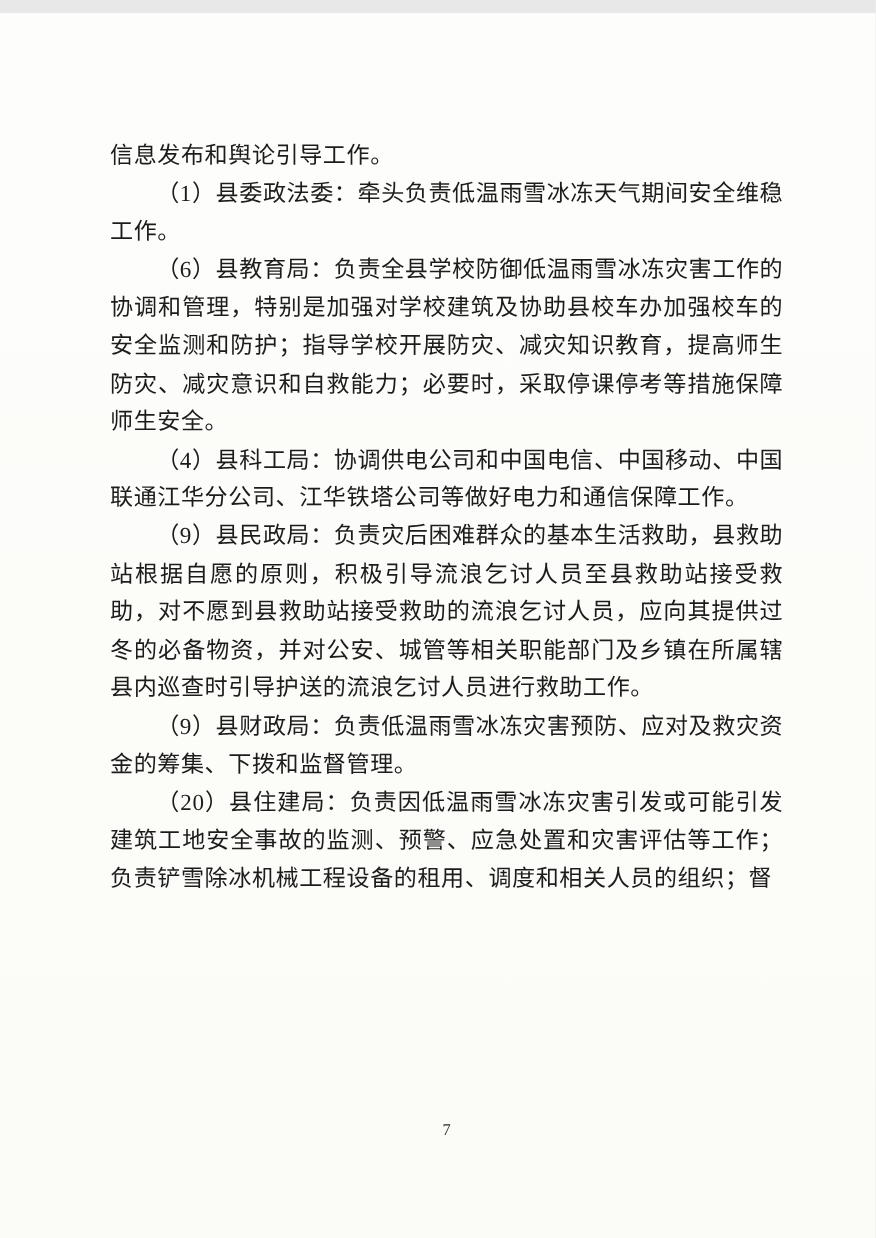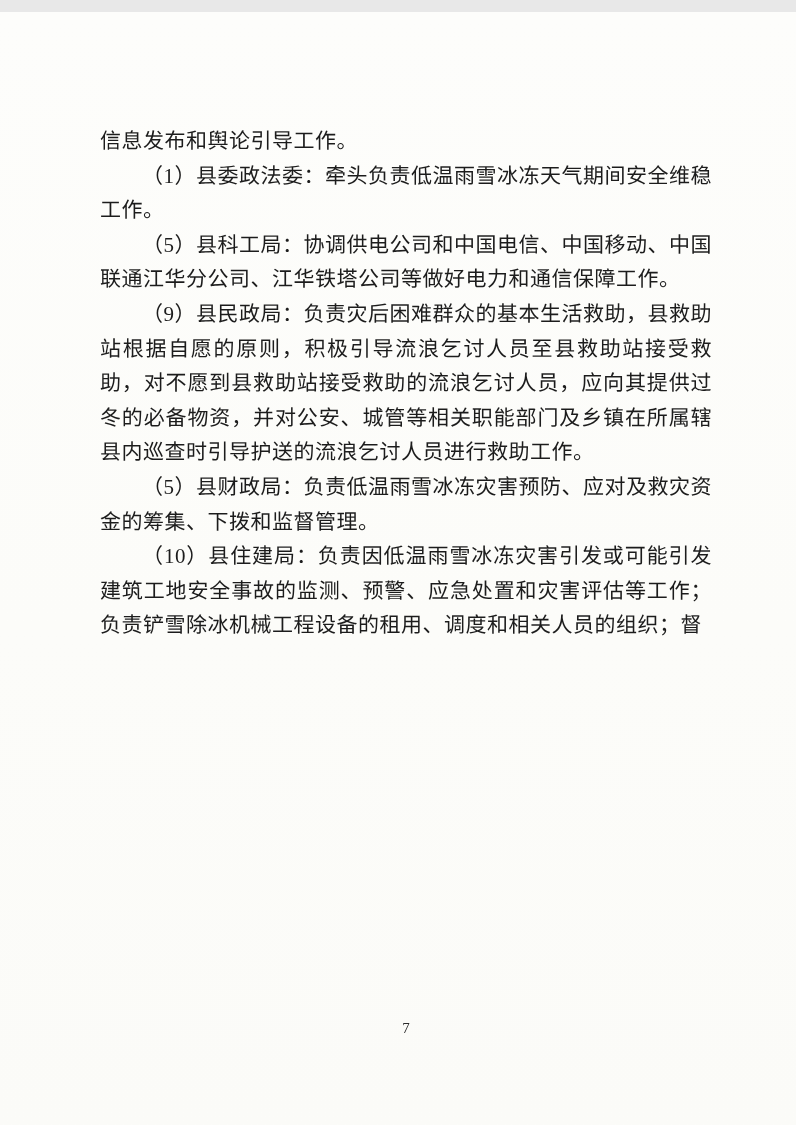--- a/index.html
+++ b/index.html
@@ -46,19 +46,20 @@
     letter-spacing: 0;
   }
 </style>
 </head>
 <body>
 
 <div class="page">
   <div class="text-body" id="paragraphs">
       <p class="para">信息发布和舆论引导工作。</p>
       <p class="para indent">（1）县委政法委：牵头负责低温雨雪冰冻天气期间安全维稳工作。</p>
-      <p class="para indent">（5）县科工局：协调供电公司和中国电信、中国移动、中国联通江华分公司、江华铁塔公司等做好电力和通信保障工作。</p>
+      <p class="para indent">（6）县教育局：负责全县学校防御低温雨雪冰冻灾害工作的协调和管理，特别是加强对学校建筑及协助县校车办加强校车的安全监测和防护；指导学校开展防灾、减灾知识教育，提高师生防灾、减灾意识和自救能力；必要时，采取停课停考等措施保障师生安全。</p>
+      <p class="para indent">（4）县科工局：协调供电公司和中国电信、中国移动、中国联通江华分公司、江华铁塔公司等做好电力和通信保障工作。</p>
       <p class="para indent">（9）县民政局：负责灾后困难群众的基本生活救助，县救助站根据自愿的原则，积极引导流浪乞讨人员至县救助站接受救助，对不愿到县救助站接受救助的流浪乞讨人员，应向其提供过冬的必备物资，并对公安、城管等相关职能部门及乡镇在所属辖县内巡查时引导护送的流浪乞讨人员进行救助工作。</p>
-      <p class="para indent">（5）县财政局：负责低温雨雪冰冻灾害预防、应对及救灾资金的筹集、下拨和监督管理。</p>
-      <p class="para indent">（10）县住建局：负责因低温雨雪冰冻灾害引发或可能引发建筑工地安全事故的监测、预警、应急处置和灾害评估等工作；负责铲雪除冰机械工程设备的租用、调度和相关人员的组织；督</p>
+      <p class="para indent">（9）县财政局：负责低温雨雪冰冻灾害预防、应对及救灾资金的筹集、下拨和监督管理。</p>
+      <p class="para indent">（20）县住建局：负责因低温雨雪冰冻灾害引发或可能引发建筑工地安全事故的监测、预警、应急处置和灾害评估等工作；负责铲雪除冰机械工程设备的租用、调度和相关人员的组织；督</p>
     </div>
   <div class="page-number">7</div>
 </div>
 
 </body></html>

